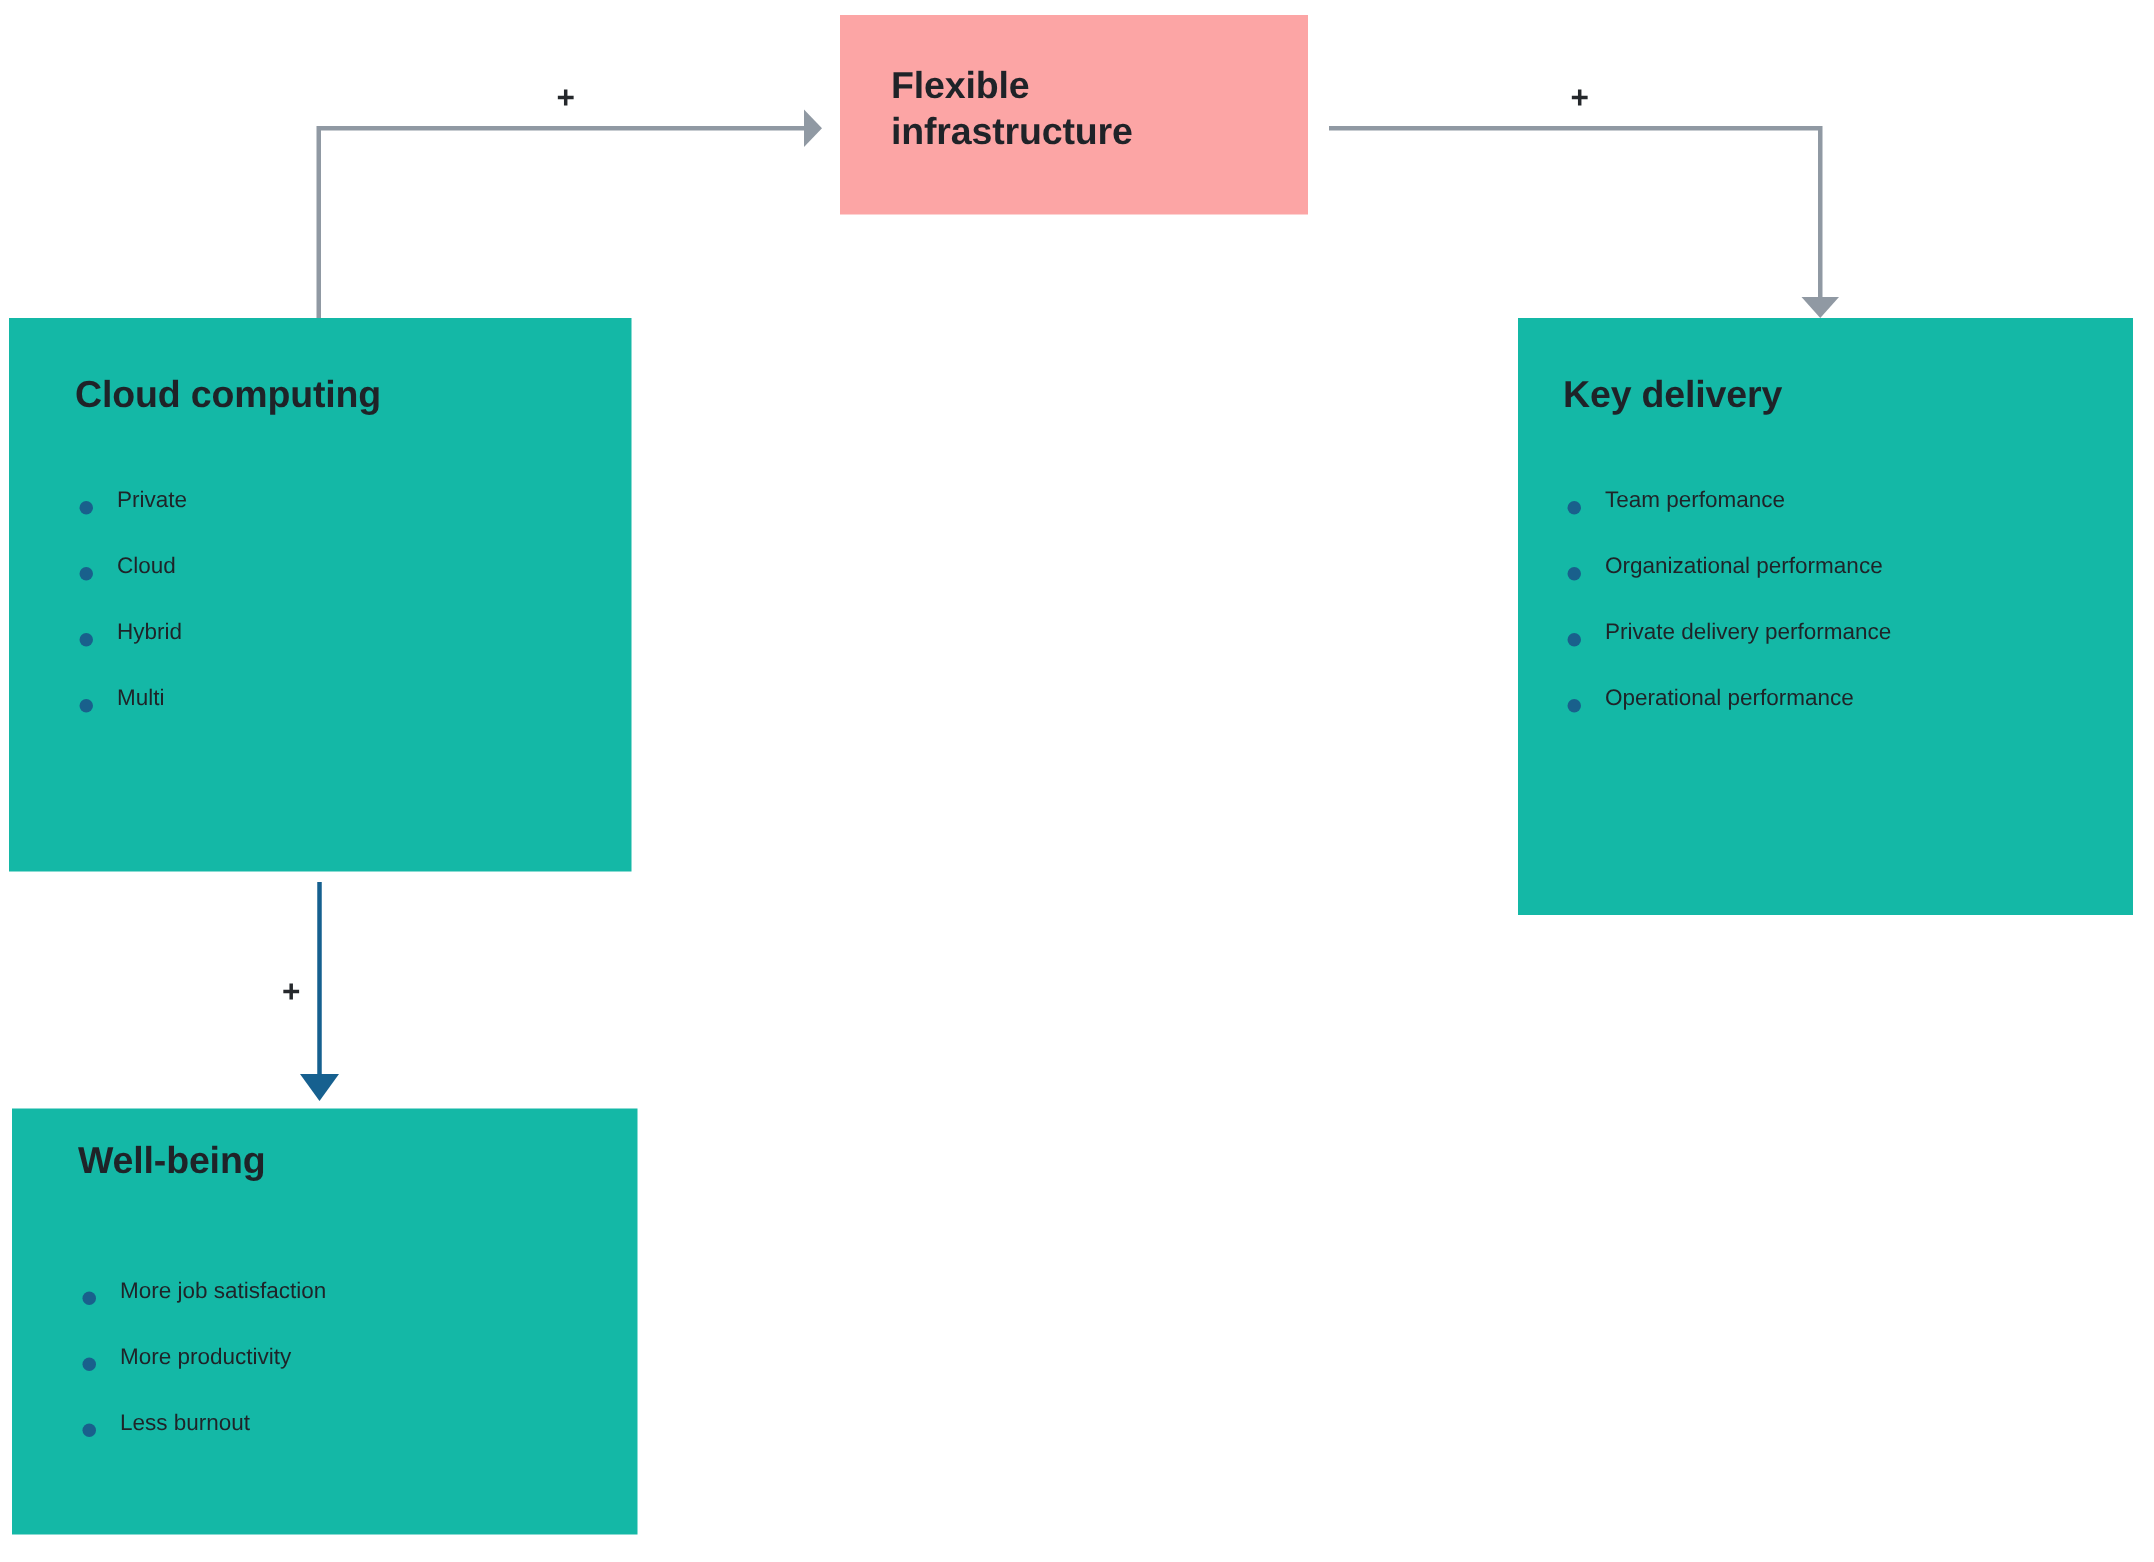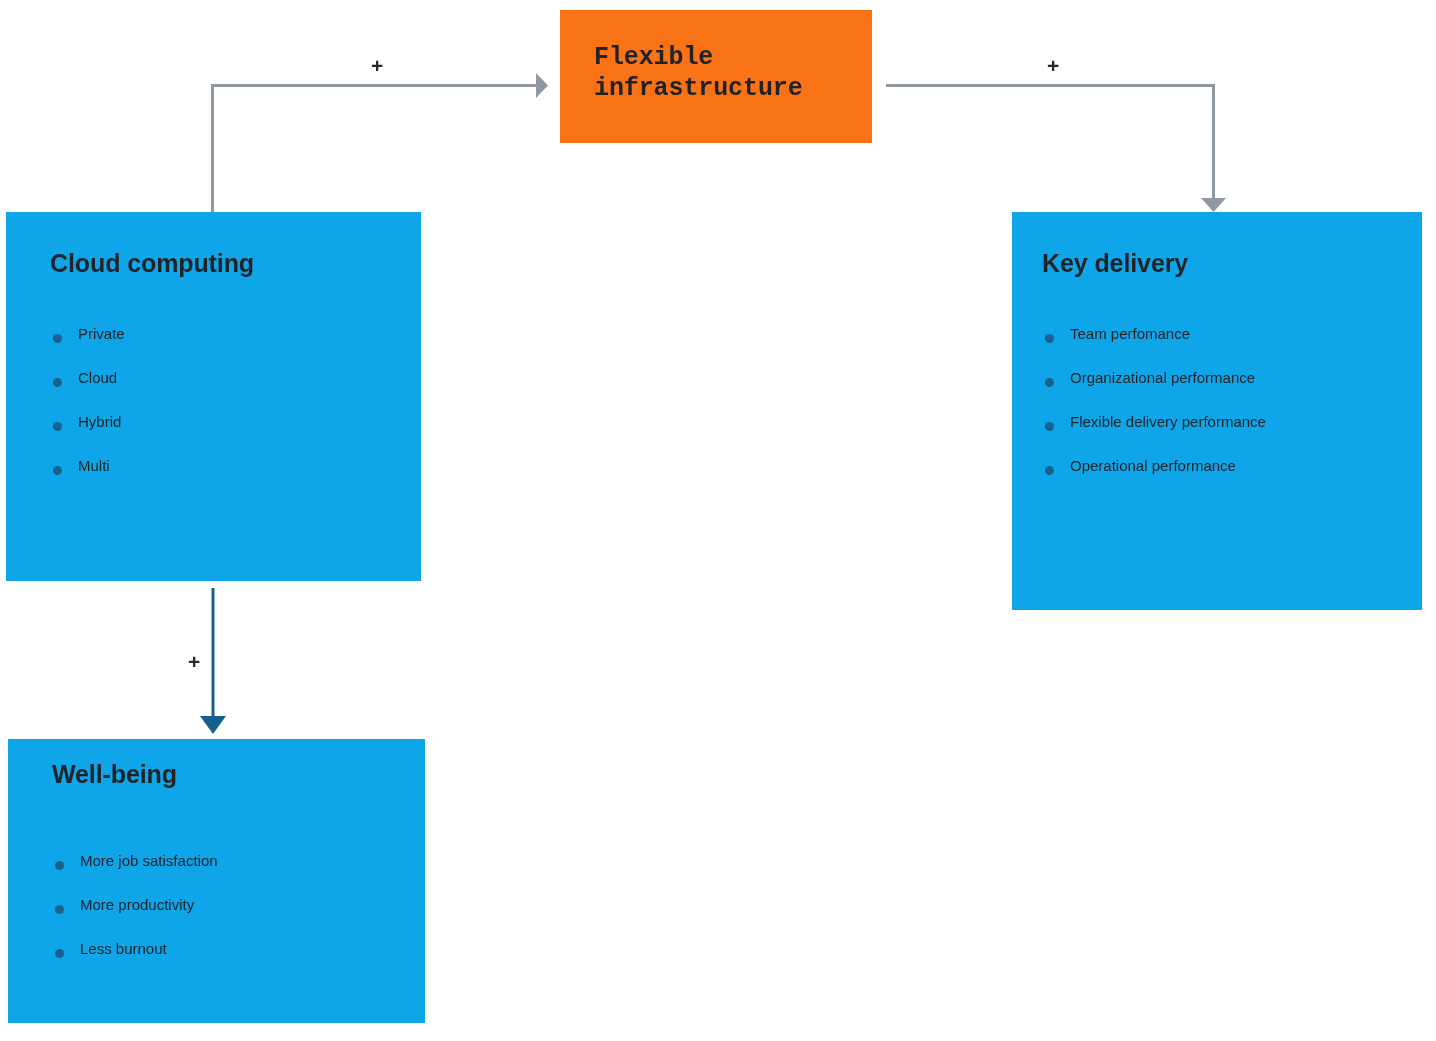--- a/index.html
+++ b/index.html
@@ -18,25 +18,24 @@
     background: #ffffff;
     overflow: hidden;
   }
 
   
   .node {
     position: absolute;
     box-sizing: border-box;
   }
   .node.accent {
-    background: #f97316;
-    font-family: Liberation Mono, monospace;
+    background: #fca5a5;
   }
   .node.pale {
-    background: #0ea5e9;
+    background: #14b8a6;
   }
   .node-title {
     font-size: 25px;
     font-weight: bold;
     color: #1f2328;
     letter-spacing: -0.1px;
     line-height: 1.25;
   }
   .node-title.wrap {
     white-space: pre-line;
@@ -217,21 +216,21 @@
       <li>
         <span class="dot"></span>
         <span>Team perfomance</span>
       </li>
       <li>
         <span class="dot"></span>
         <span>Organizational performance</span>
       </li>
       <li>
         <span class="dot"></span>
-        <span>Flexible delivery performance</span>
+        <span>Private delivery performance</span>
       </li>
       <li>
         <span class="dot"></span>
         <span>Operational performance</span>
       </li>
     </ul>
   </div>
 
   <div class="node pale" id="node-wellbeing">
     <div class="node-title">Well-being</div>

